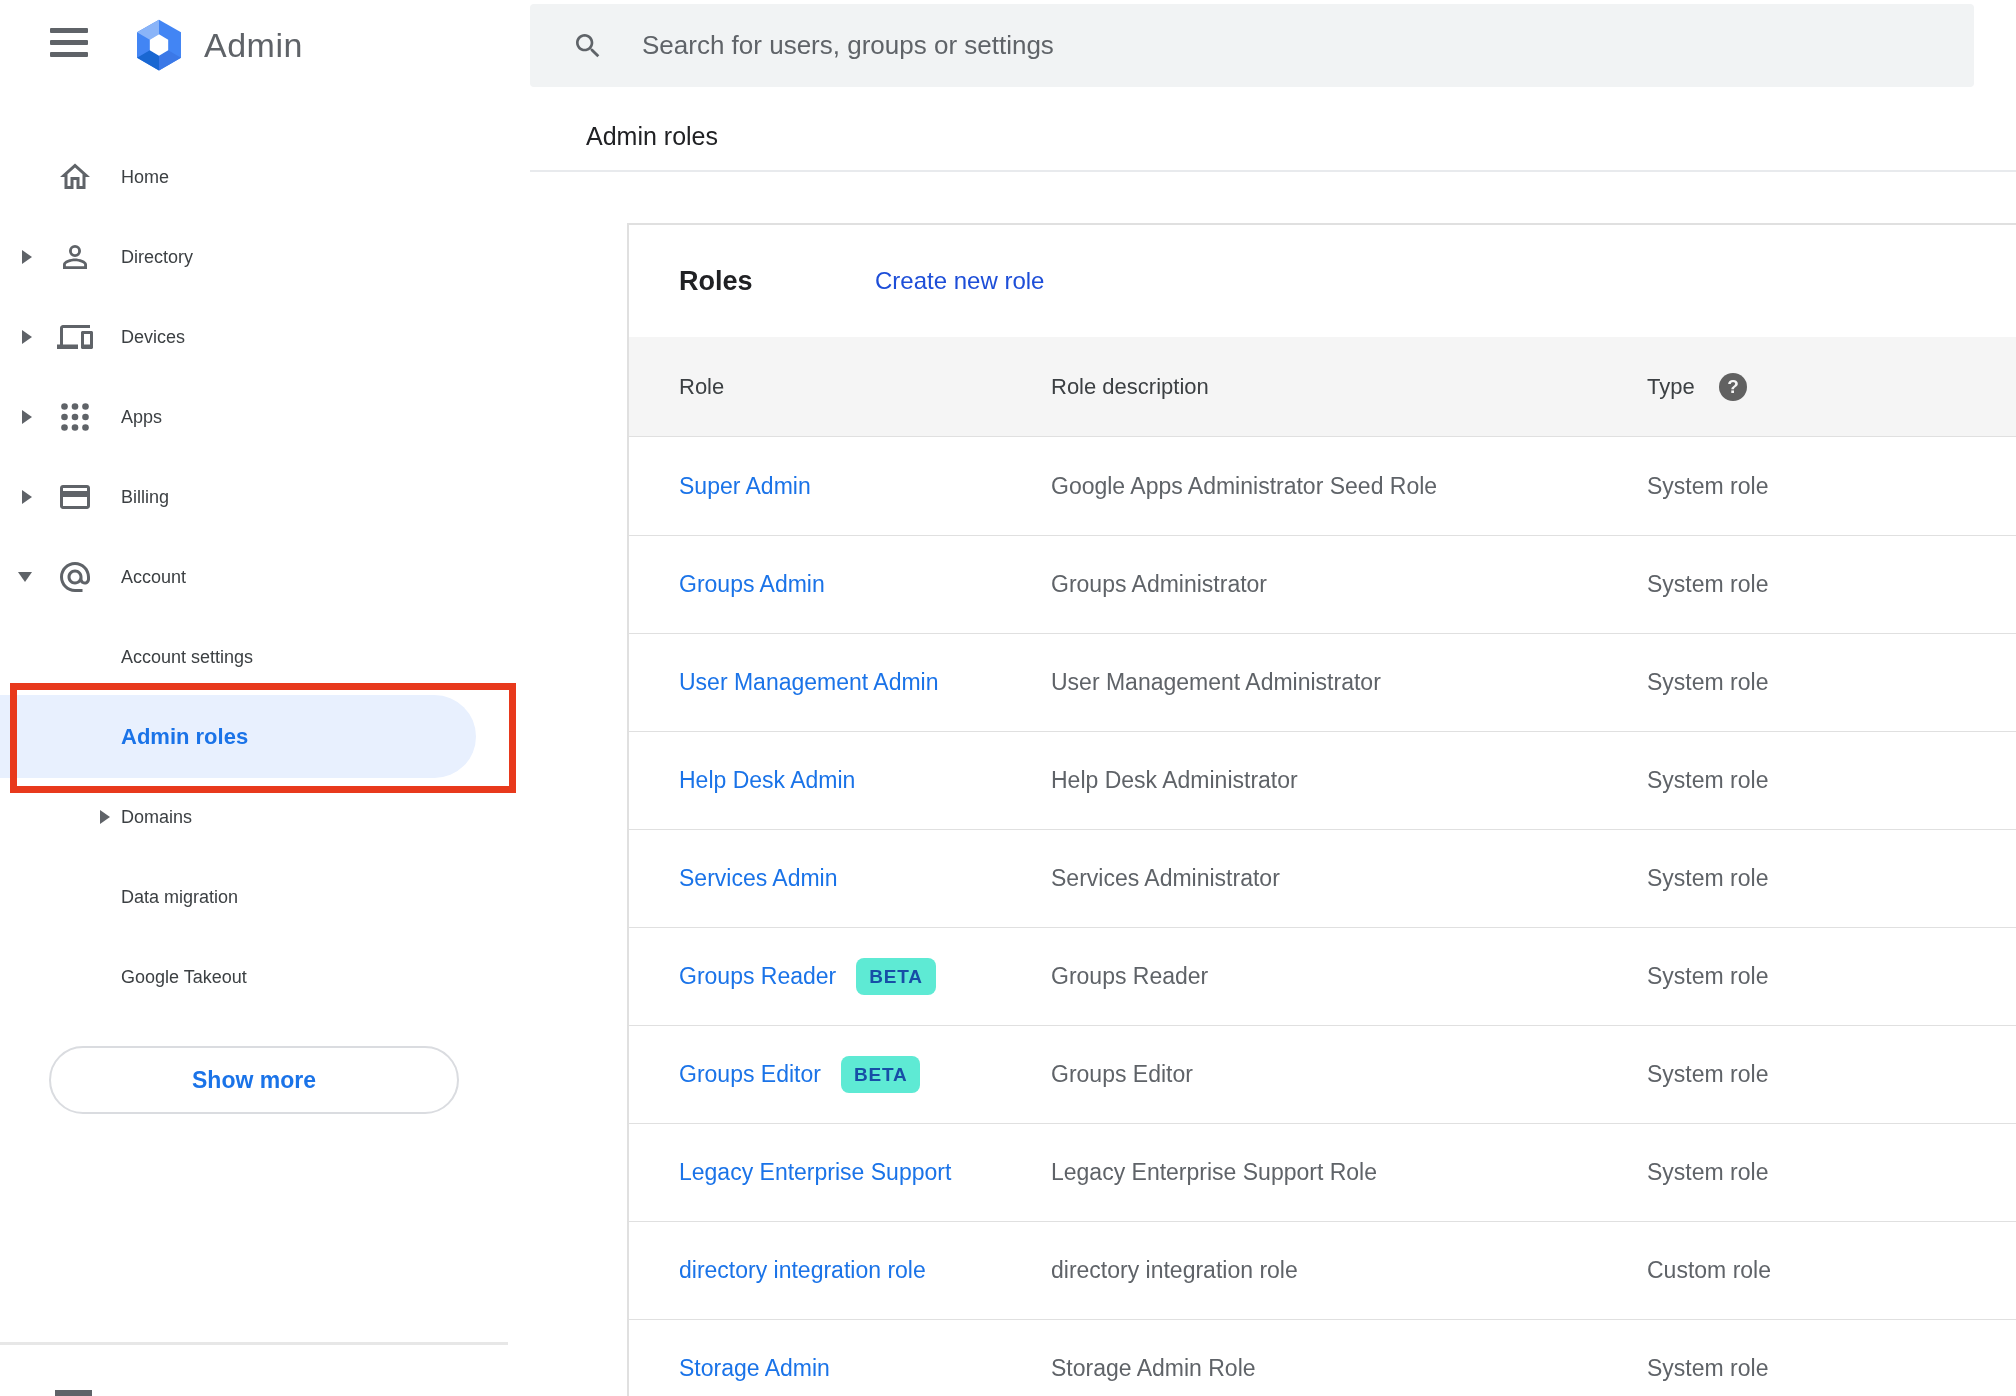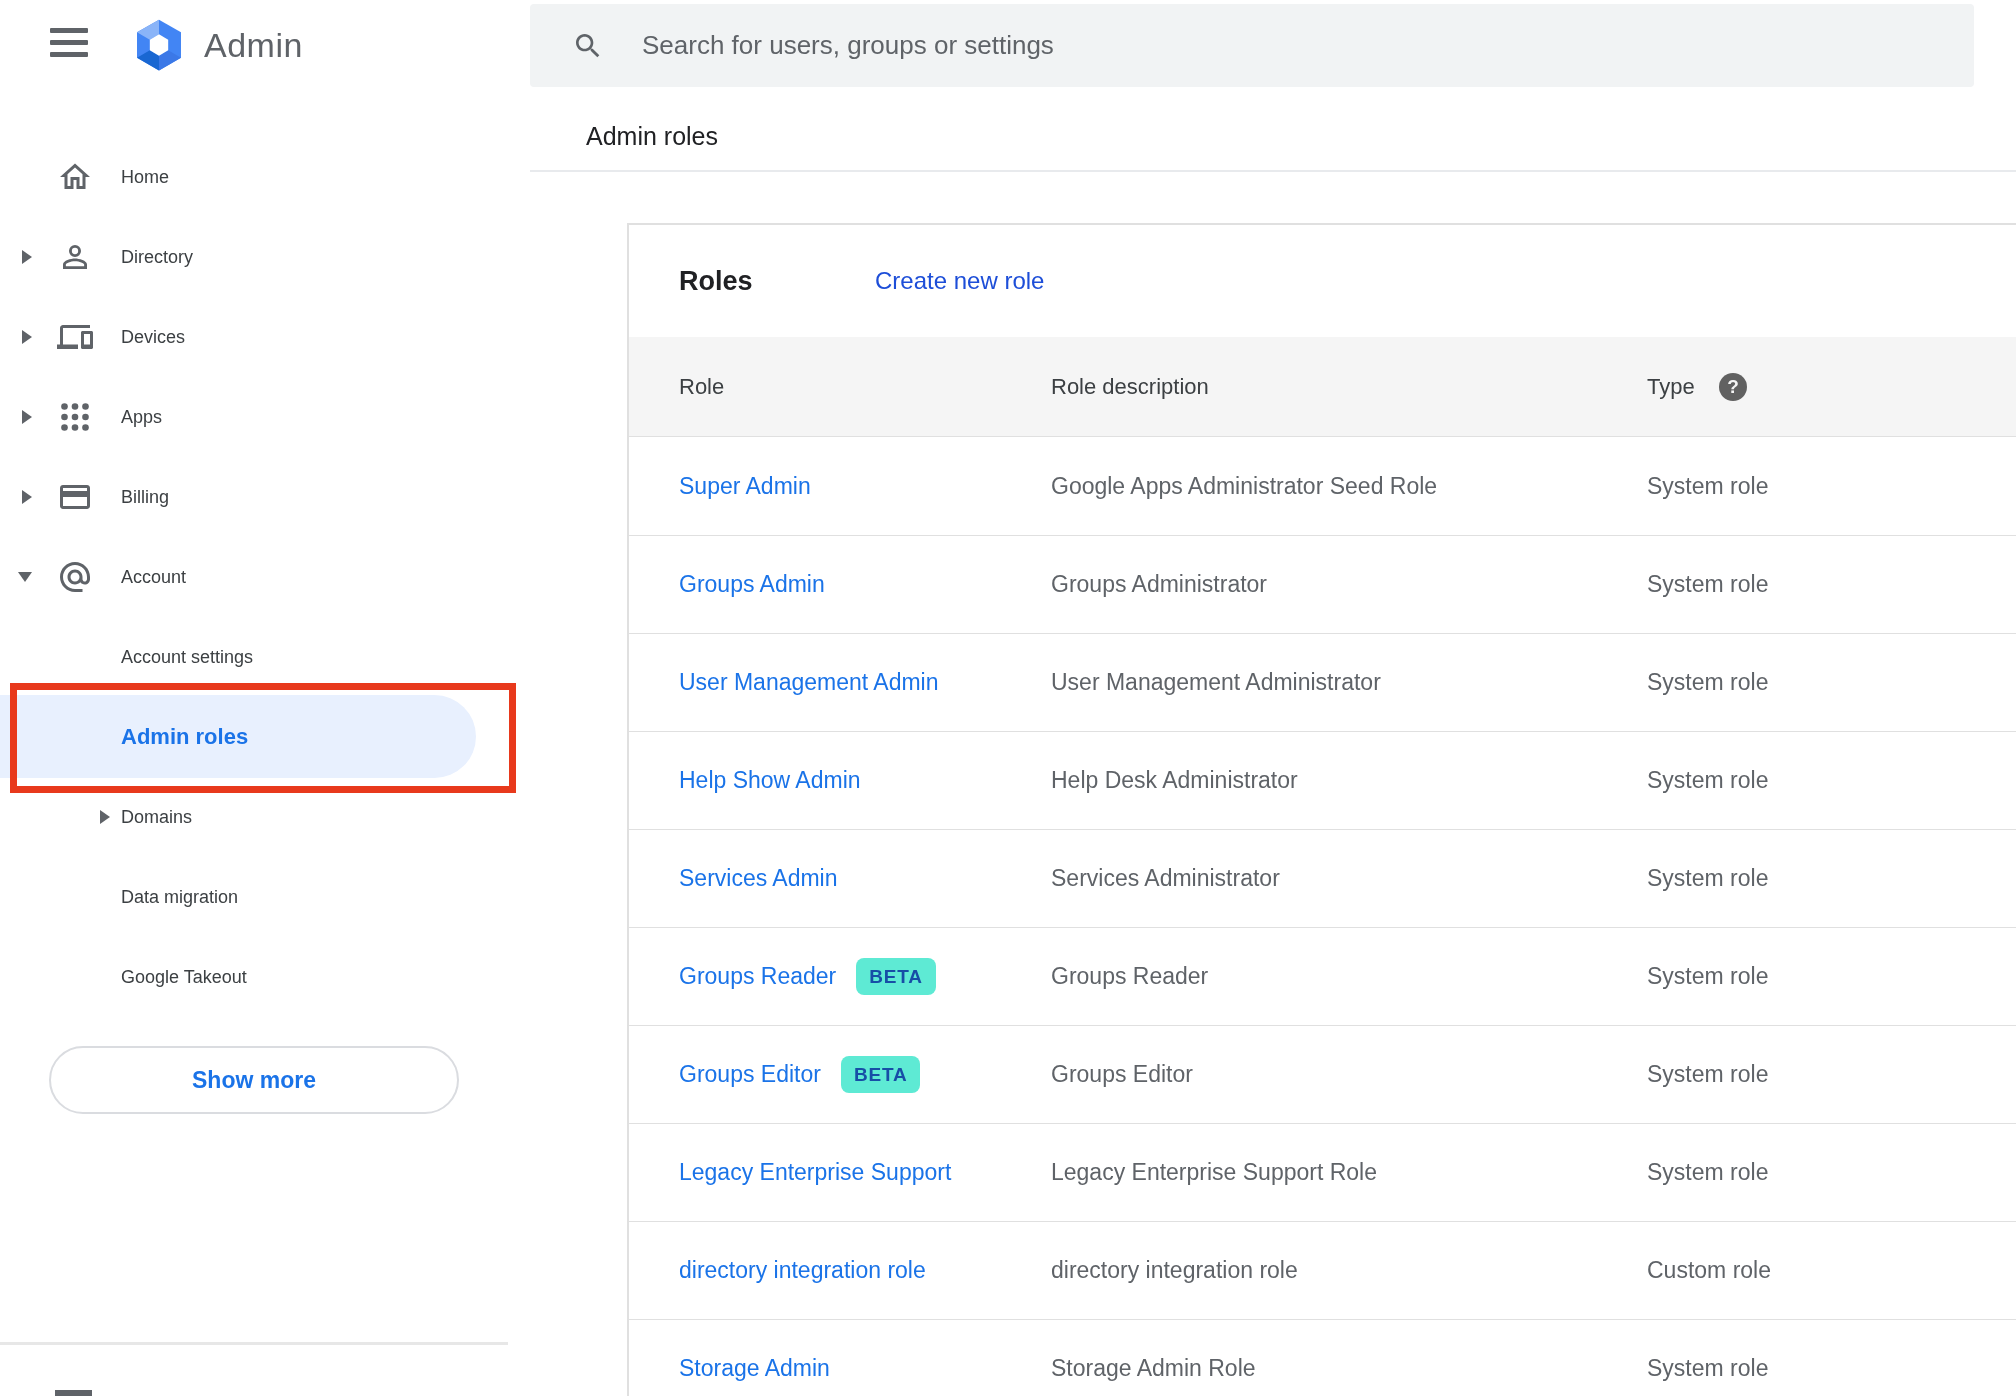--- a/index.html
+++ b/index.html
@@ -257,21 +257,21 @@
         <span class="c2">
             <span class="desc-text">User Management Administrator</span>
           </span>
         <span class="c3">
             <span class="type-text">System role</span>
           </span>
       </div>
 
       <div class="trow">
         <span class="c1">
-            <a class="role-link">Help Show Admin</a>
+            <a class="role-link">Help Desk Admin</a>
           </span>
         <span class="c2">
             <span class="desc-text">Help Desk Administrator</span>
           </span>
         <span class="c3">
             <span class="type-text">System role</span>
           </span>
       </div>
 
       <div class="trow">

